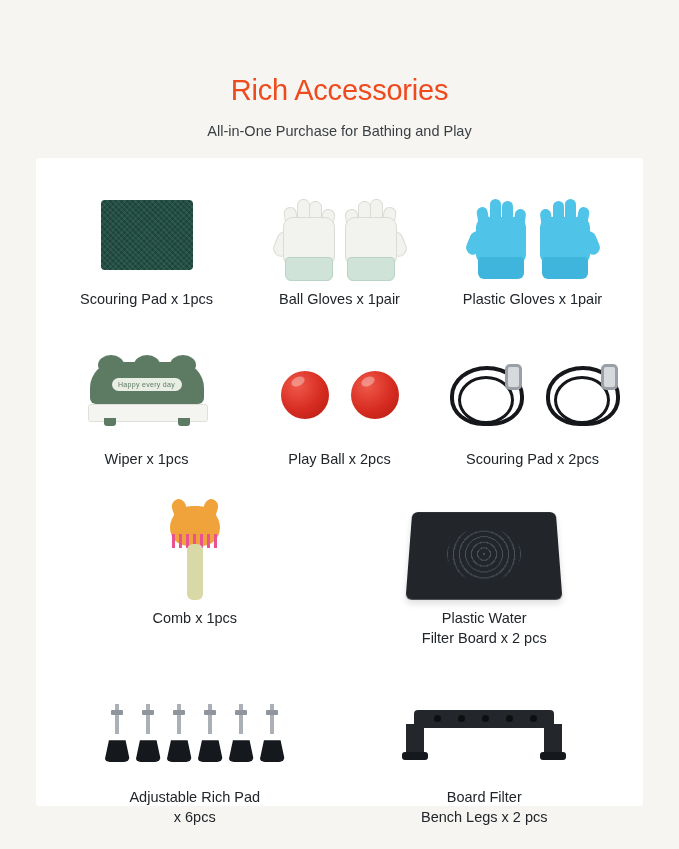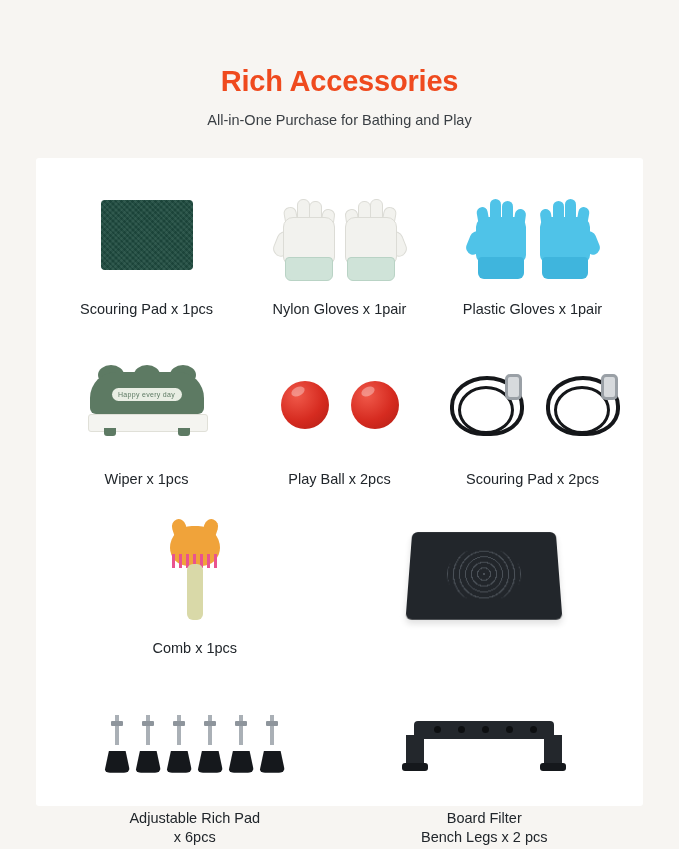--- a/index.html
+++ b/index.html
@@ -19,23 +19,23 @@
     height: 849px;
     box-sizing: border-box;
   }
   .header {
     text-align: center;
     padding-top: 58px;
   }
   .title {
     color: #ef4a1e;
     font-size: 29px;
-    font-weight: bold;
+    font-weight: normal;
     letter-spacing: -0.2px;
-    margin: 7px;
+    margin: 16px;
   }
   .subtitle {
     color: #3a3f44;
     font-size: 14.5px;
     margin: 14px 0 0 0;
     font-weight: normal;
   }
   .card {
     position: absolute;
     left: 36px;
@@ -60,21 +60,20 @@
     justify-content: flex-start;
   }
   .art {
     height: 110px;
     display: flex;
     align-items: center;
     justify-content: center;
     width: 100%;
   }
   .caption {
-    margin-top: 10px;
     text-align: center;
     font-size: 14.5px;
     color: #21262b;
     line-height: 1.35;
     max-width: 185px;
   }
   .caption b { font-weight: normal; }
   .row-gap { height: 30px; }
 
   
@@ -440,21 +439,21 @@
                 <div class="f f1"></div>
                   <div class="f f2"></div>
                   <div class="f f3"></div>
                   <div class="f f4"></div>
                 <div class="thumb"></div>
                   <div class="palm"></div>
                   <div class="cuff"></div>
               </div>
             </div>
           </div>
-          <div class="caption">Nylon Gloves x 1pair</div>
+          <div class="caption">Ball Gloves x 1pair</div>
         </div>
         <div class="cell">
           <div class="art">
             <div class="gloves">
               <div class="glove plastic">
                 <div class="f f1"></div>
                   <div class="f f2"></div>
                   <div class="f f3"></div>
                   <div class="f f4"></div>
                 <div class="thumb"></div>
@@ -536,20 +535,24 @@
             </div>
           </div>
           <div class="caption">Comb x 1pcs</div>
         </div>
         <div class="cell">
           <div class="art">
             <div class="board">
                 <div class="rings"></div>
               </div>
           </div>
+          <div class="caption">
+            <div>Plastic Water</div>
+            <div>Filter Board x 2 pcs</div>
+          </div>
         </div>
       </div>
 
       <div class="row-gap"></div>
 
       <div class="row">
         <div class="cell">
           <div class="art">
             <div class="pads">
               <div class="apad">

